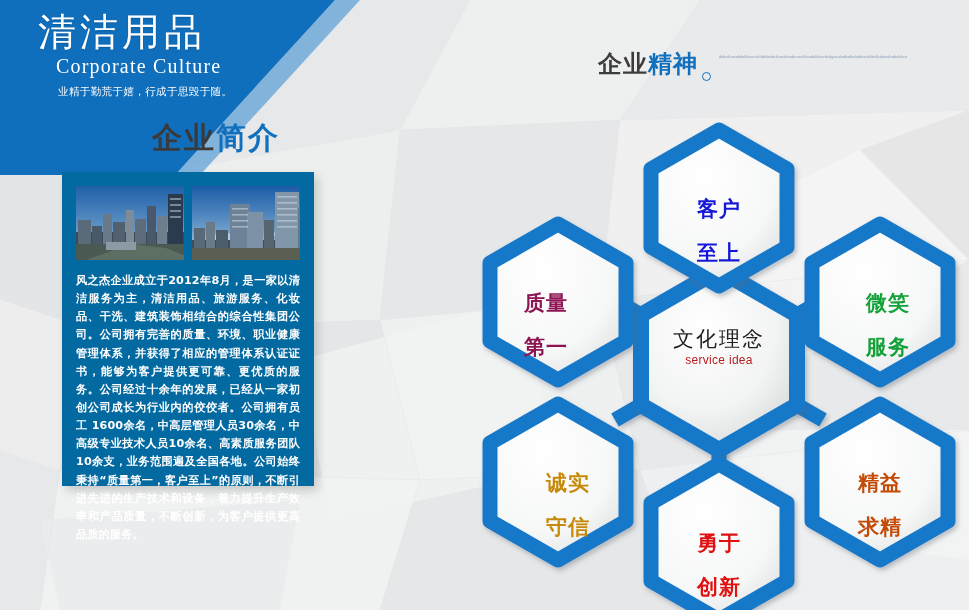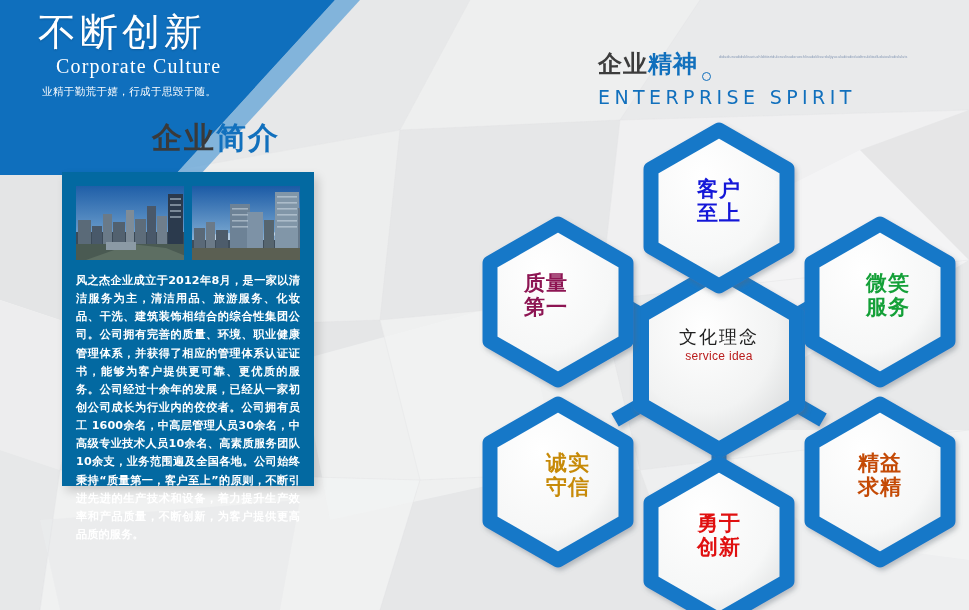--- a/index.html
+++ b/index.html
@@ -23,21 +23,21 @@
   .banner-cn {
     font-family:"Liberation Serif","DejaVu Serif",serif;
     font-size:38px; font-weight:400; letter-spacing:4px; line-height:1.08;
     text-shadow:0 1px 2px rgba(0,0,0,.18);
   }
   .banner-en {
     font-family:"Liberation Serif","DejaVu Serif",serif;
     font-size:20px; letter-spacing:1.2px; margin-top:2px; margin-left:18px;
   }
   .banner-quote {
-    font-size:10.5px; letter-spacing:.4px; margin-top:7px; margin-left:4px;
+    font-size:10.5px; letter-spacing:.4px; margin-top:7px; margin-left:20px;
     white-space:nowrap;
   }
 
   
   .intro-heading {
     position:absolute; left:152px; top:118px; z-index:4;
     font-size:30px; font-weight:700; letter-spacing:2px;
     font-family:"DejaVu Sans","Liberation Sans",sans-serif;
     white-space:nowrap;
   }
@@ -84,24 +84,24 @@
     font-family:"DejaVu Sans","Liberation Sans",sans-serif;
   }
 
   
   #hexes { position:absolute; left:470px; top:110px; width:499px; height:500px; z-index:3; }
   .hex-label {
     position:absolute; text-align:center; line-height:1.12;
     font-weight:700; font-family:"DejaVu Sans","Liberation Sans",sans-serif;
     pointer-events:none; white-space:nowrap;
   }
-  .hex-label .l { display:block; }
+  .hex-label .l { display:block;margin-top:20px; }
   .hex-outer-label { font-size:21px; letter-spacing:1px; }
   .center-cn {
-    font-size:18px; font-weight:400; color:#222; letter-spacing:2px;
+    font-size:21px; font-weight:400; color:#222; letter-spacing:2px;
     font-family:"DejaVu Sans","Liberation Sans",sans-serif;
   }
   .center-en {
     font-size:12px; color:#b91c1c; letter-spacing:.3px;
     font-family:"Liberation Sans","DejaVu Sans",sans-serif; font-weight:400;
   }
 </style>
 </head>
 <body>
 
@@ -139,21 +139,21 @@
     <path d="M700,0 L620,120 L600,300 L640,470 L690,610"></path>
   </g>
 </svg>
 
 <div class="banner-wrap">
   <svg class="banner-svg" viewBox="0 0 360 175" preserveAspectRatio="none">
     <polygon points="0,0 335,0 175,175 0,175" fill="#0f6fbd"></polygon>
     <polygon points="335,0 360,0 200,175 175,175" fill="#2f88cf" opacity="0.55"></polygon>
   </svg>
   <div class="banner-text">
-    <div class="banner-cn">不断创新</div>
+    <div class="banner-cn">清洁用品</div>
     <div class="banner-en">Corporate Culture</div>
     <div class="banner-quote">业精于勤荒于嬉，行成于思毁于随。</div>
   </div>
 </div>
 
 <div class="intro-heading">
   <span class="dark">企业</span><span class="blue">简介</span>
 </div>
 
 <div class="card">
@@ -233,21 +233,20 @@
 </div>
 
 <div class="spirit">
   <div class="spirit-row">
     <div class="spirit-cn">
       <span class="dark">企业</span><span class="blue">精神</span>
     </div>
     <div class="spirit-dot"></div>
     <div class="spirit-filler">didudiurusdidsklisuriuchlditiisrtduloruslisudoruechlisudoklisurduljiyuculudiisdirduidtrsuldiisdluduioulisdisluluts</div>
   </div>
-  <div class="spirit-en">ENTERPRISE SPIRIT</div>
 </div>
 
 <div id="hexes">
   <svg viewBox="0 0 499 500" width="499" height="500">
     <defs>
       <radialGradient id="hexFill" cx="0.38" cy="0.3" r="0.85">
         <stop offset="0" stop-color="#ffffff"></stop>
         <stop offset="0.62" stop-color="#f6f7f7"></stop>
         <stop offset="1" stop-color="#d9dbdc"></stop>
       </radialGradient>

